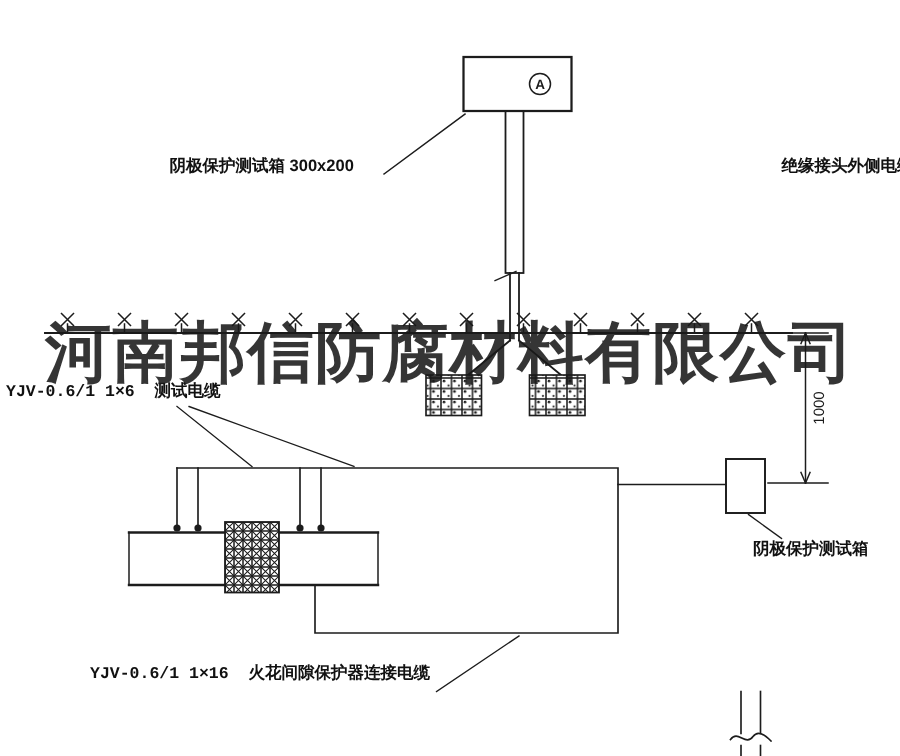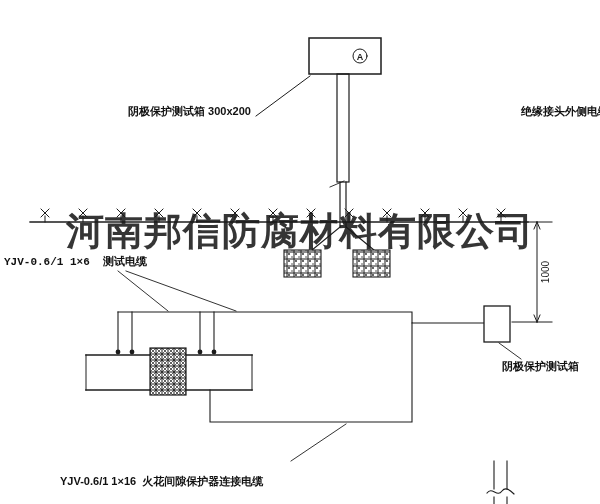--- a/index.html
+++ b/index.html
@@ -5,28 +5,28 @@
   html,body{margin:0;padding:0;background:#ffffff;}
   .canvas{
     position:relative;width:600px;height:504px;background:#ffffff;
     overflow:hidden;font-family:"Liberation Sans",sans-serif;
   }
   .linework{position:absolute;left:0;top:0;}
   .lbl{
     position:absolute;font-size:11px;font-weight:700;color:#111111;
     white-space:pre;line-height:1.2;
   }
-  .lbl-test-box{left:128px;top:105px;}
+  .lbl-test-box{left:113px;top:105px;}
   .lbl-joint-cable{left:521px;top:105px;}
   .lbl-test-cable{left:4px;top:256px;font-family:Liberation Mono, monospace;}
   .lbl-spark{left:502px;top:360px;}
-  .lbl-protector-cable{left:60px;top:475px;}
+  .lbl-protector-cable{left:60px;top:444px;font-family:Liberation Mono, monospace;}
   .watermark{
     position:absolute;left:30px;top:206px;width:540px;text-align:center;
-    font-family:"Liberation Serif",serif;font-weight:700;font-size:38px;
+    font-family:"Liberation Serif",serif;font-weight:700;font-size:44px;
     letter-spacing:1px;color:rgba(25,25,25,0.88);white-space:nowrap;
     pointer-events:none;
   }
 </style>
 </head>
 <body>
 
 <div class="canvas">
 
   <svg class="linework" width="600" height="504" viewBox="0 0 600 504" stroke="#1c1c1c" fill="none" stroke-linecap="square">

